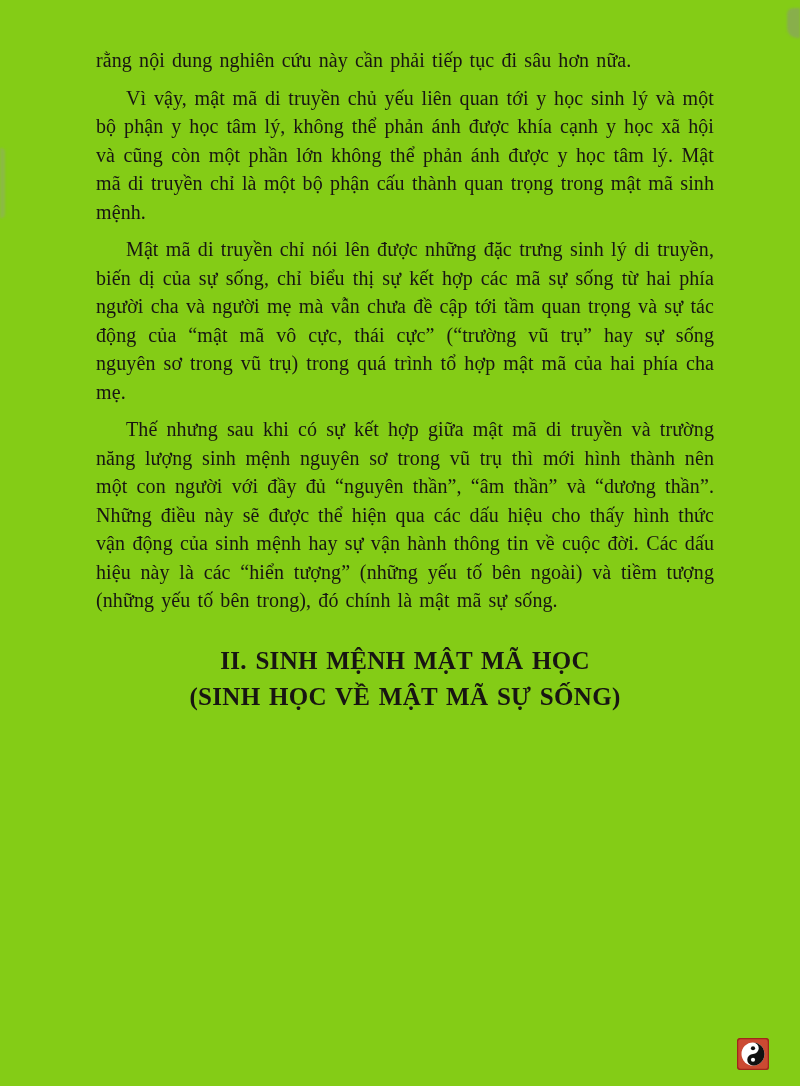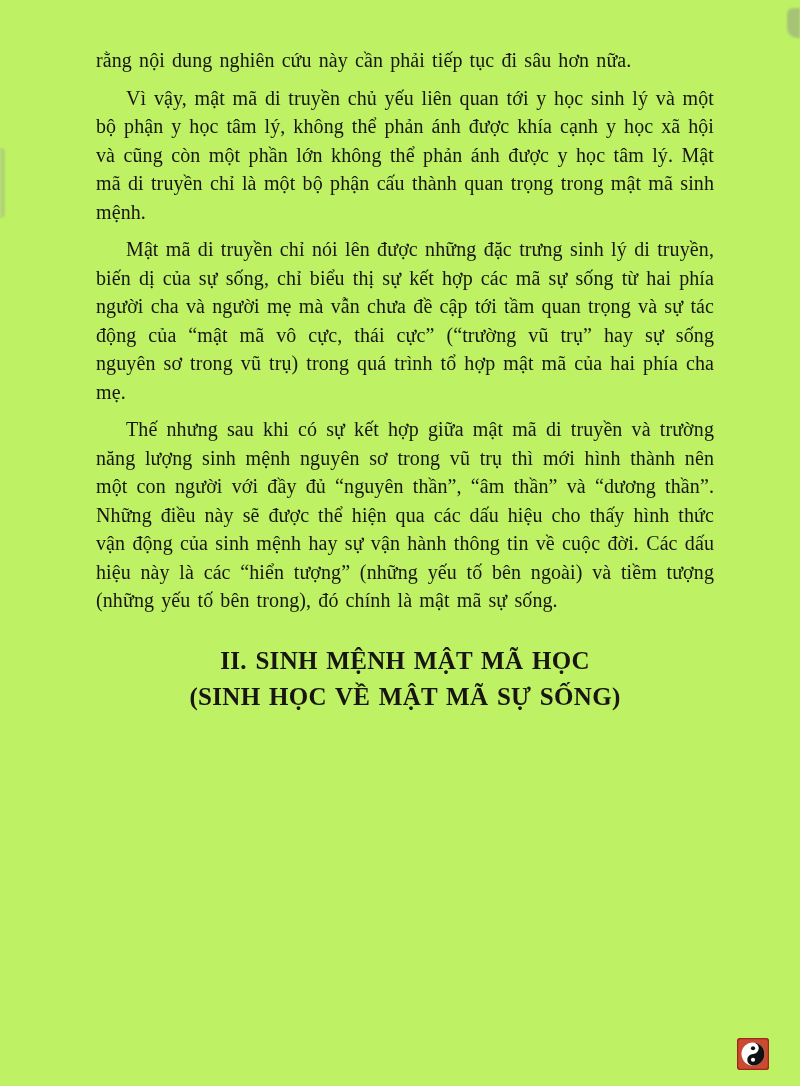--- a/index.html
+++ b/index.html
@@ -11,21 +11,21 @@
     width: 800px;
     height: 1086px;
     position: relative;
     overflow: hidden;
     font-family: "Liberation Serif", serif;
     color: #181512;
   }
   .page {
     position: absolute;
     inset: 0;
-    background: #bef264;
+    background: #84cc16;
   }
   
   .artifact-top-right {
     position: absolute;
     top: 8px;
     right: 0;
     width: 13px;
     height: 30px;
     background: #8d8d8d;
     opacity: 0.45;

